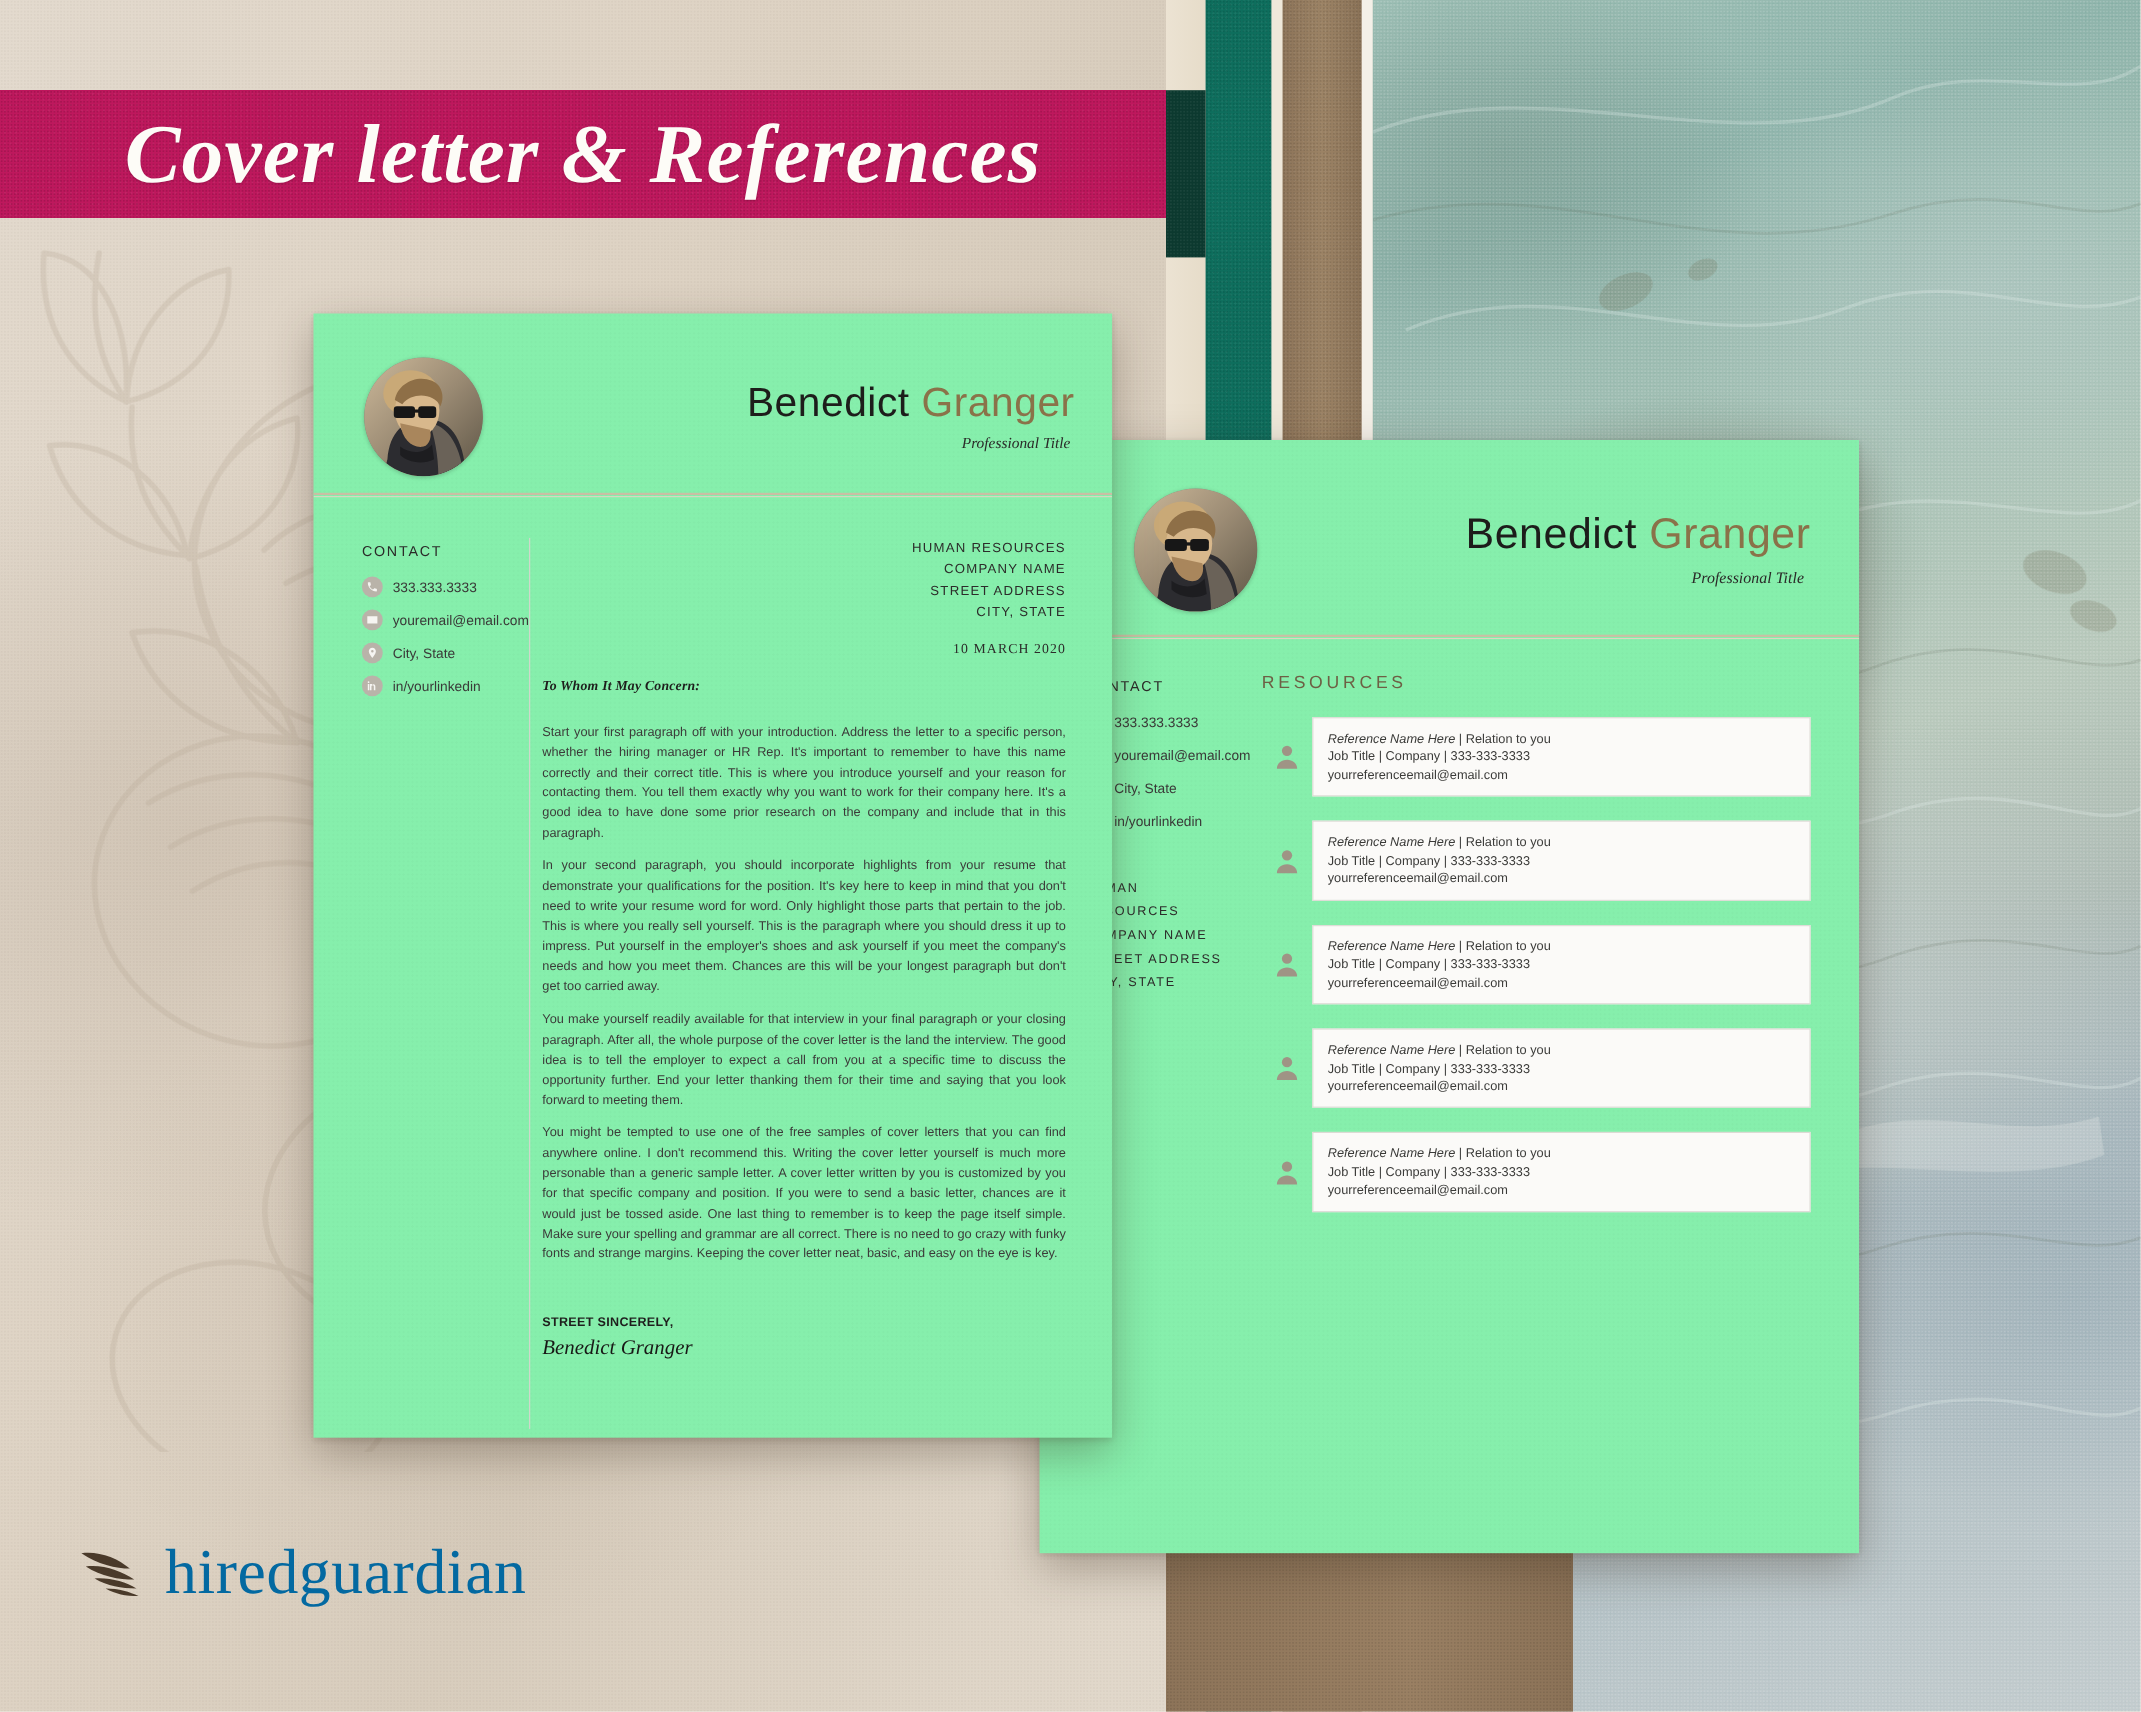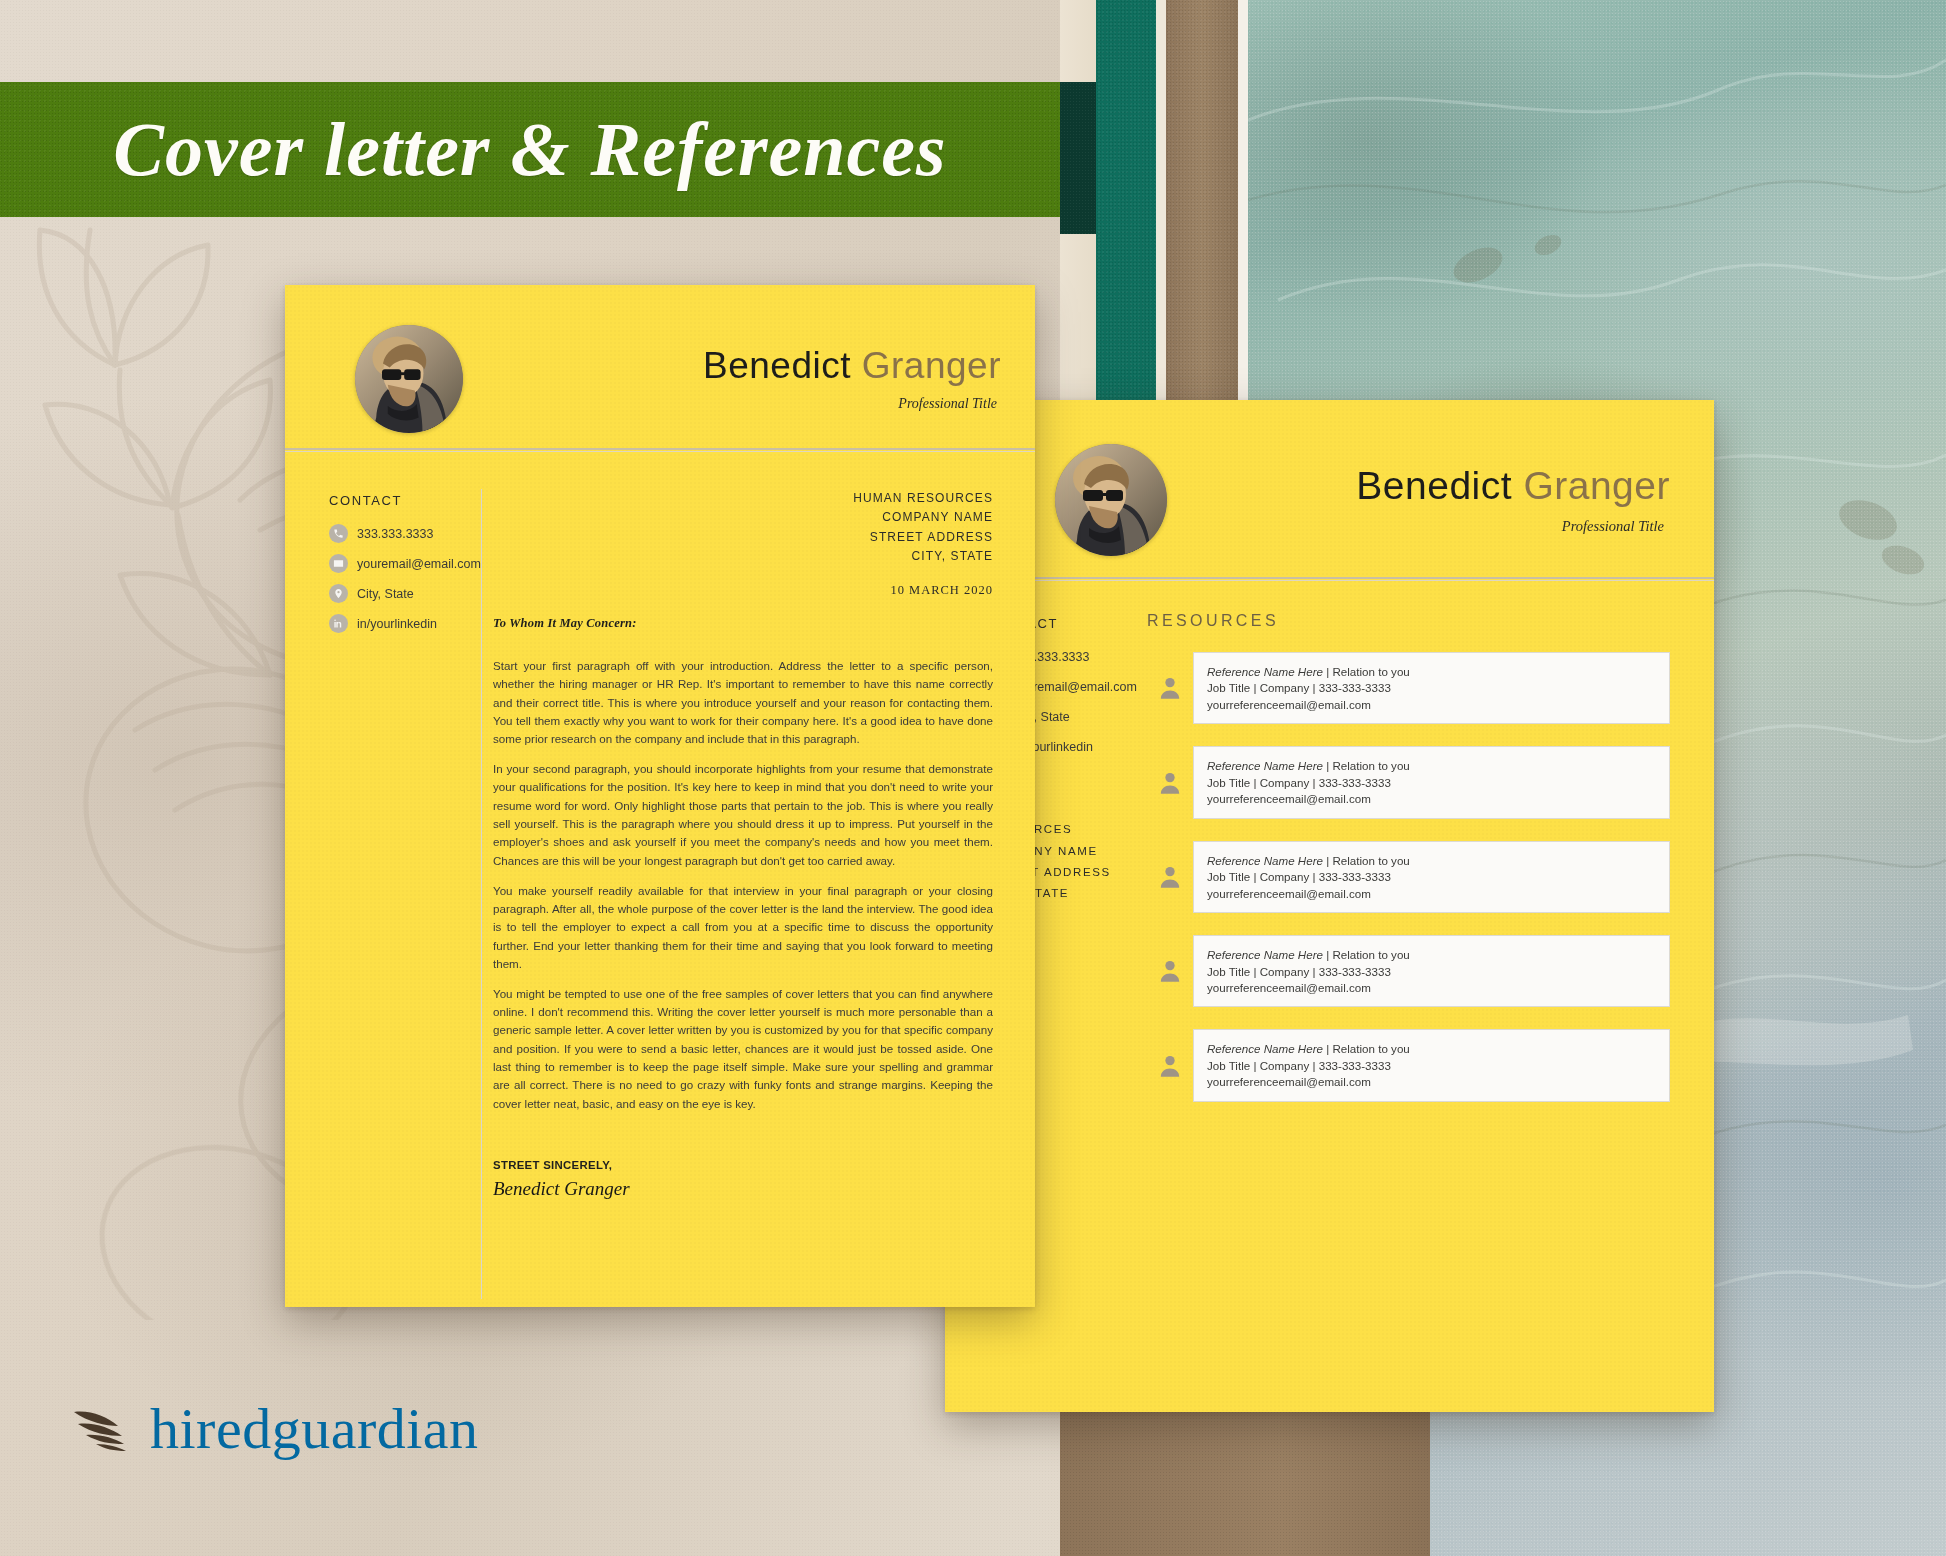--- a/index.html
+++ b/index.html
@@ -61,39 +61,38 @@
   .marble .grain{position:absolute;inset:0;opacity:.35;mix-blend-mode:overlay;
      background-image:radial-gradient(rgba(255,255,255,.5) 1px,transparent 1px),radial-gradient(rgba(40,60,60,.35) 1px,transparent 1px);
      background-size:3px 3px,4px 4px;background-position:0 0,2px 1px;}
   .kraft-bottom{position:absolute;left:1060px;top:1372px;width:370px;height:184px;
      background:linear-gradient(90deg,#8d7459,#9a8063 60%,#8b7257);}
   .kraft-bottom .tex{position:absolute;inset:0;opacity:.4;
      background-image:radial-gradient(rgba(0,0,0,.24) 1px,transparent 1px);background-size:3px 3px;}
 
   
   .banner{
-    position:absolute;left:0;top:82px;width:1060px;height:135px;
-    background:#4d7c0f;display:flex;align-items:center;justify-content:center;overflow:hidden;
+    position:absolute;left:0;top:82px;width:1060px;height:116px;
+    background:#be185d;display:flex;align-items:center;justify-content:center;overflow:hidden;
   }
   .banner .tex{position:absolute;inset:0;opacity:.35;
     background-image:radial-gradient(rgba(0,0,0,.35) 1px,transparent 1px),radial-gradient(rgba(255,255,255,.16) 1px,transparent 1px);
     background-size:3px 3px,5px 5px;background-position:0 0,2px 1px;}
   .banner-text{
     position:relative;z-index:2;color:#fdfcf7;
     font-family:"Liberation Serif", serif;font-style:italic;font-weight:700;
     font-size:76px;letter-spacing:1px;white-space:nowrap;
     text-shadow:0 1px 2px rgba(0,0,0,.18);
   }
 
   
   .page{
-    position:absolute;background:#fde047;
+    position:absolute;background:#86efac;
     box-shadow:0 14px 38px rgba(60,45,30,.34), 0 2px 6px rgba(60,45,30,.18);
     overflow:hidden;
-    padding-left:24px;
   }
   .page .paper-tex{position:absolute;inset:0;opacity:.5;pointer-events:none;
     background-image:radial-gradient(rgba(0,0,0,.035) 1px,transparent 1px);background-size:4px 4px;}
 
   
   #references-page{left:945px;top:400px;width:745px;height:1012px;}
   
   #cover-letter-page{left:285px;top:285px;width:726px;height:1022px;}
 
   

